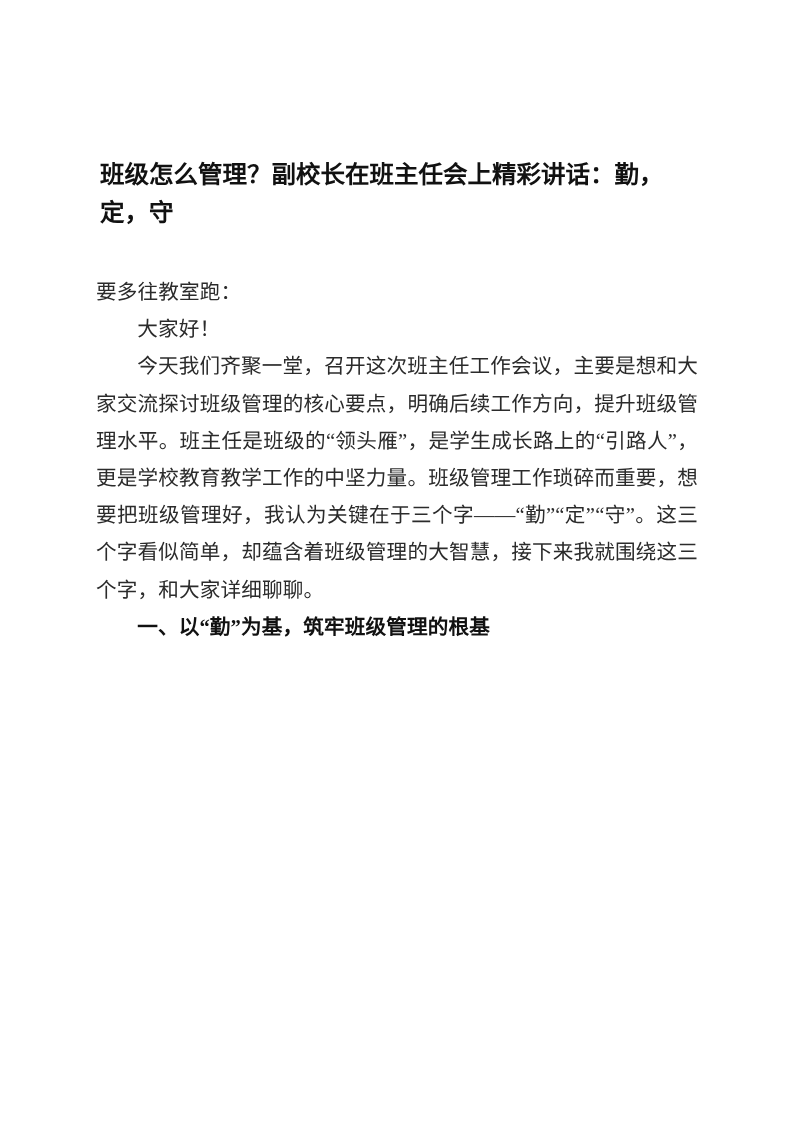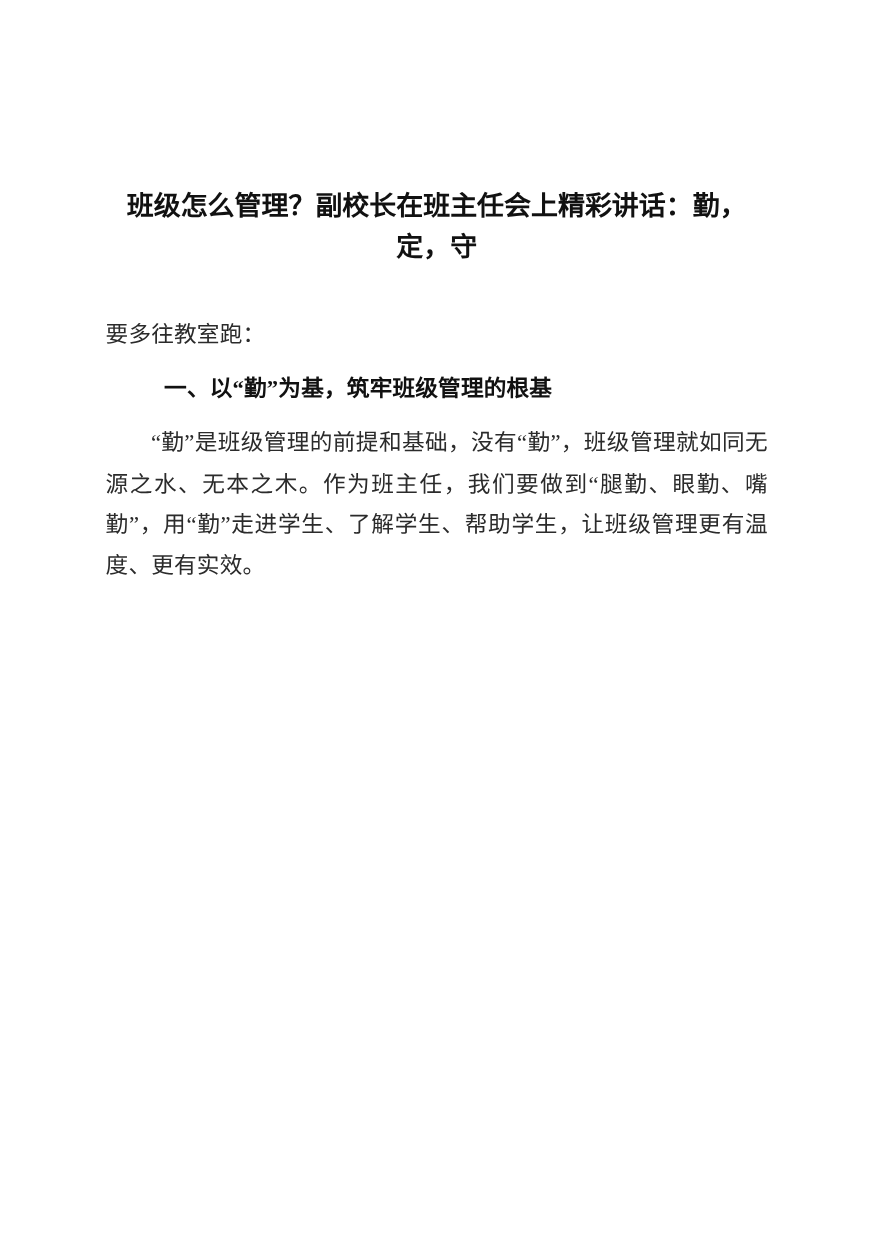--- a/index.html
+++ b/index.html
@@ -31,24 +31,23 @@
     top: 152px;
     width: 602px;
   }
 
   
   .doc-title {
     font-family: "Liberation Sans", "DejaVu Sans", sans-serif;
     font-weight: bold;
     font-size: 24.5px;
     line-height: 38px;
-    text-align: center;
     color: #111111;
     letter-spacing: 0px;
-    margin: 17px;
+    margin: 4px;
     padding: 0 0 0 0;
     word-break: break-all;
   }
 
   
   .body-block {
     margin-top: 42px;
   }
 
   p.para {
@@ -71,43 +70,44 @@
   p.para.noindent {
     text-indent: 0;
   }
 
   p.heading {
     font-family: "Liberation Serif", "DejaVu Serif", serif;
     font-weight: bold;
     font-size: 20.6px;
     line-height: 37.2px;
     color: #111111;
-    margin: 12px;
+    margin: 0;
     text-indent: 2em;
     text-align: left;
     word-break: break-all;
     letter-spacing: 0.15px;
   }
 </style>
 </head>
 <body>
 
 <div class="page">
   <div class="page-body">
 
     <h1 class="doc-title">
       <span>班级怎么管理？副校长在班主任会上精彩讲话：勤，</span><span>定，守</span>
     </h1>
 
     <div class="body-block">
 
       <p class="para noindent">要多往教室跑：</p>
 
+      <p class="para indent">大家好！</p>
 
+      <p class="para indent">今天我们齐聚一堂，召开这次班主任工作会议，主要是想和大家交流探讨班级管理的核心要点，明确后续工作方向，提升班级管理水平。班主任是班级的“领头雁”，是学生成长路上的“引路人”，更是学校教育教学工作的中坚力量。班级管理工作琐碎而重要，想要把班级管理好，我认为关键在于三个字——“勤”“定”“守”。这三个字看似简单，却蕴含着班级管理的大智慧，接下来我就围绕这三个字，和大家详细聊聊。</p>
 
       <p class="heading">一、以“勤”为基，筑牢班级管理的根基</p>
 
-      <p class="para indent">“勤”是班级管理的前提和基础，没有“勤”，班级管理就如同无源之水、无本之木。作为班主任，我们要做到“腿勤、眼勤、嘴勤”，用“勤”走进学生、了解学生、帮助学生，让班级管理更有温度、更有实效。</p>
 
 
     </div>
   </div>
 </div>
 
 </body></html>

